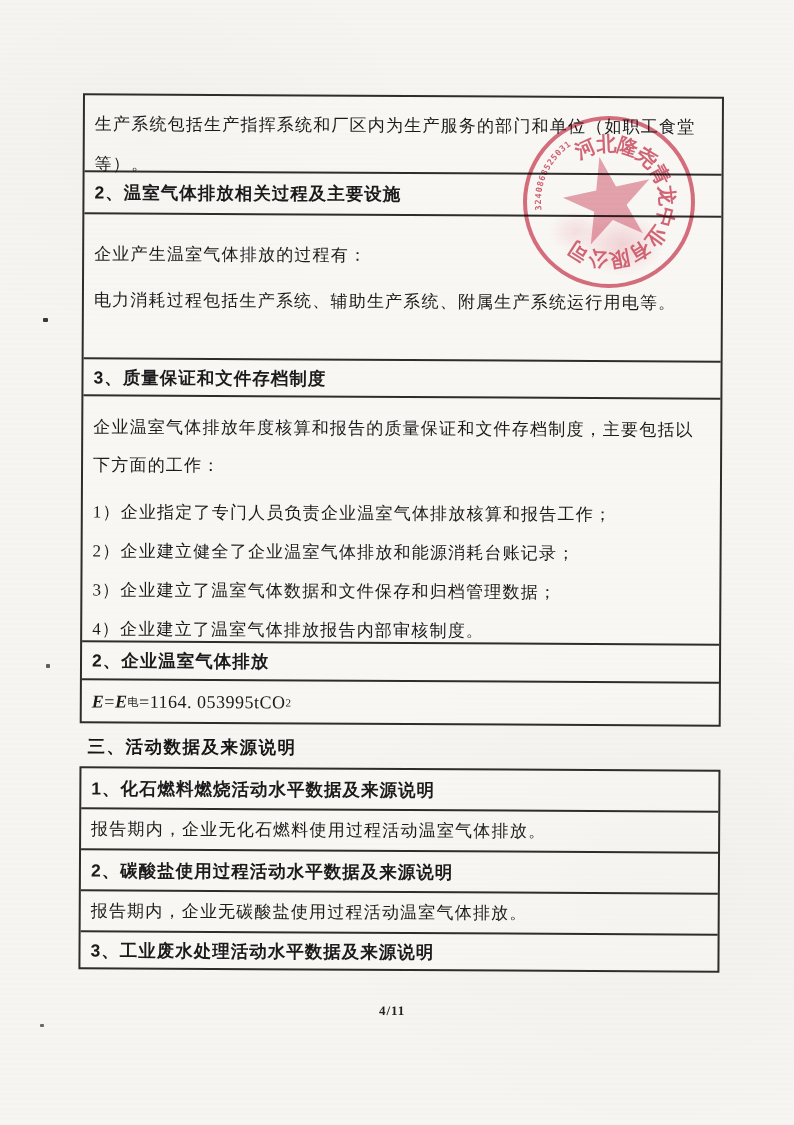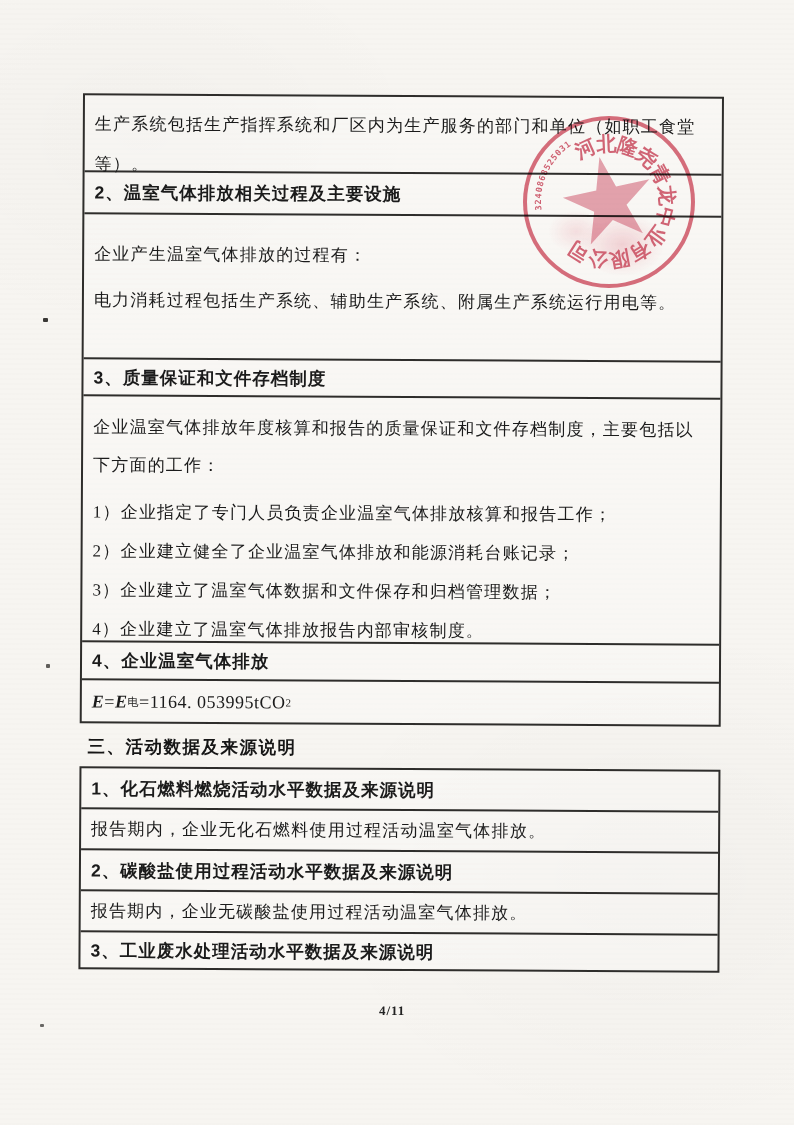--- a/index.html
+++ b/index.html
@@ -133,21 +133,21 @@
         <span>3、质量保证和文件存档制度</span>
       </div>
       <div class="t-row r-qa">
         <p class="qa-intro">企业温室气体排放年度核算和报告的质量保证和文件存档制度，主要包括以下方面的工作：</p>
         <p class="qa-item">1）企业指定了专门人员负责企业温室气体排放核算和报告工作；</p>
         <p class="qa-item">2）企业建立健全了企业温室气体排放和能源消耗台账记录；</p>
         <p class="qa-item">3）企业建立了温室气体数据和文件保存和归档管理数据；</p>
         <p class="qa-item">4）企业建立了温室气体排放报告内部审核制度。</p>
       </div>
       <div class="t-row header r-head4">
-        <span>4、企业温室气体排放</span>
+        <span>2、企业温室气体排放</span>
       </div>
       <div class="t-row r-formula">
         <i>E</i>
           <span> =</span>
           <i>E</i>
           <sub>电</sub>
           <span>=1164. 053995tCO</span>
           <sub>2</sub>
       </div>
     </div>

